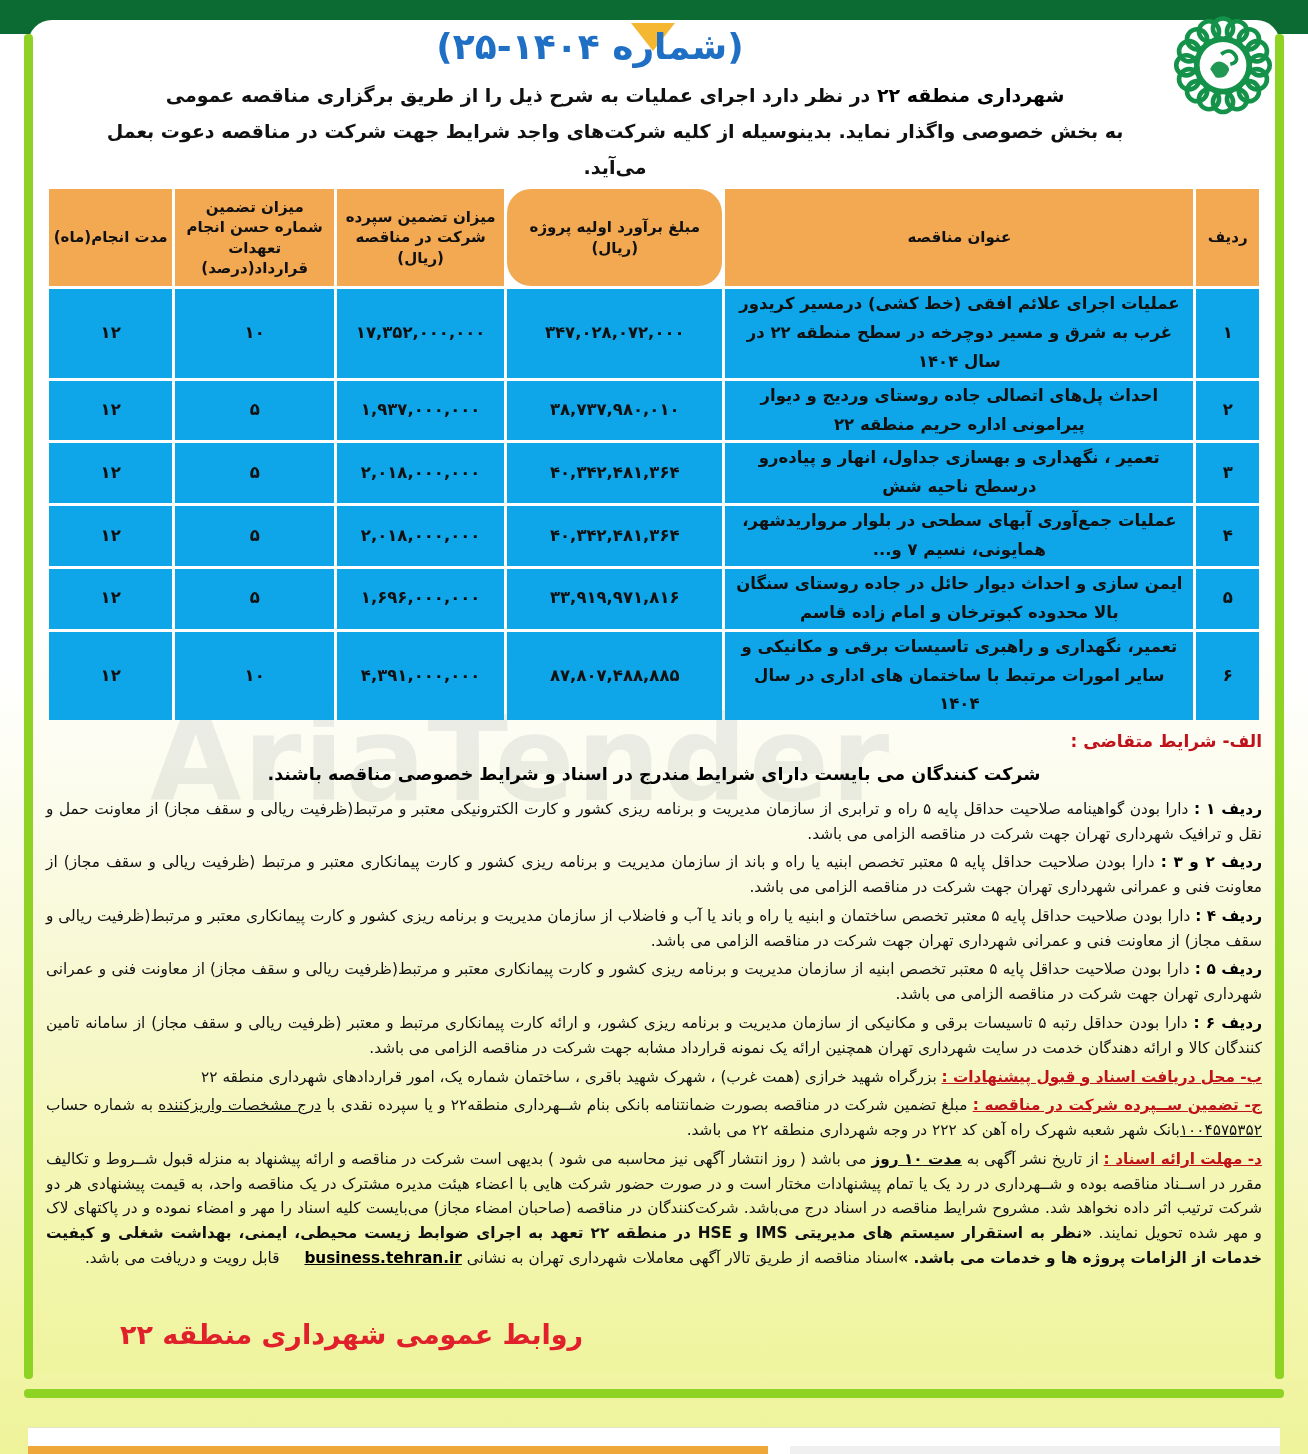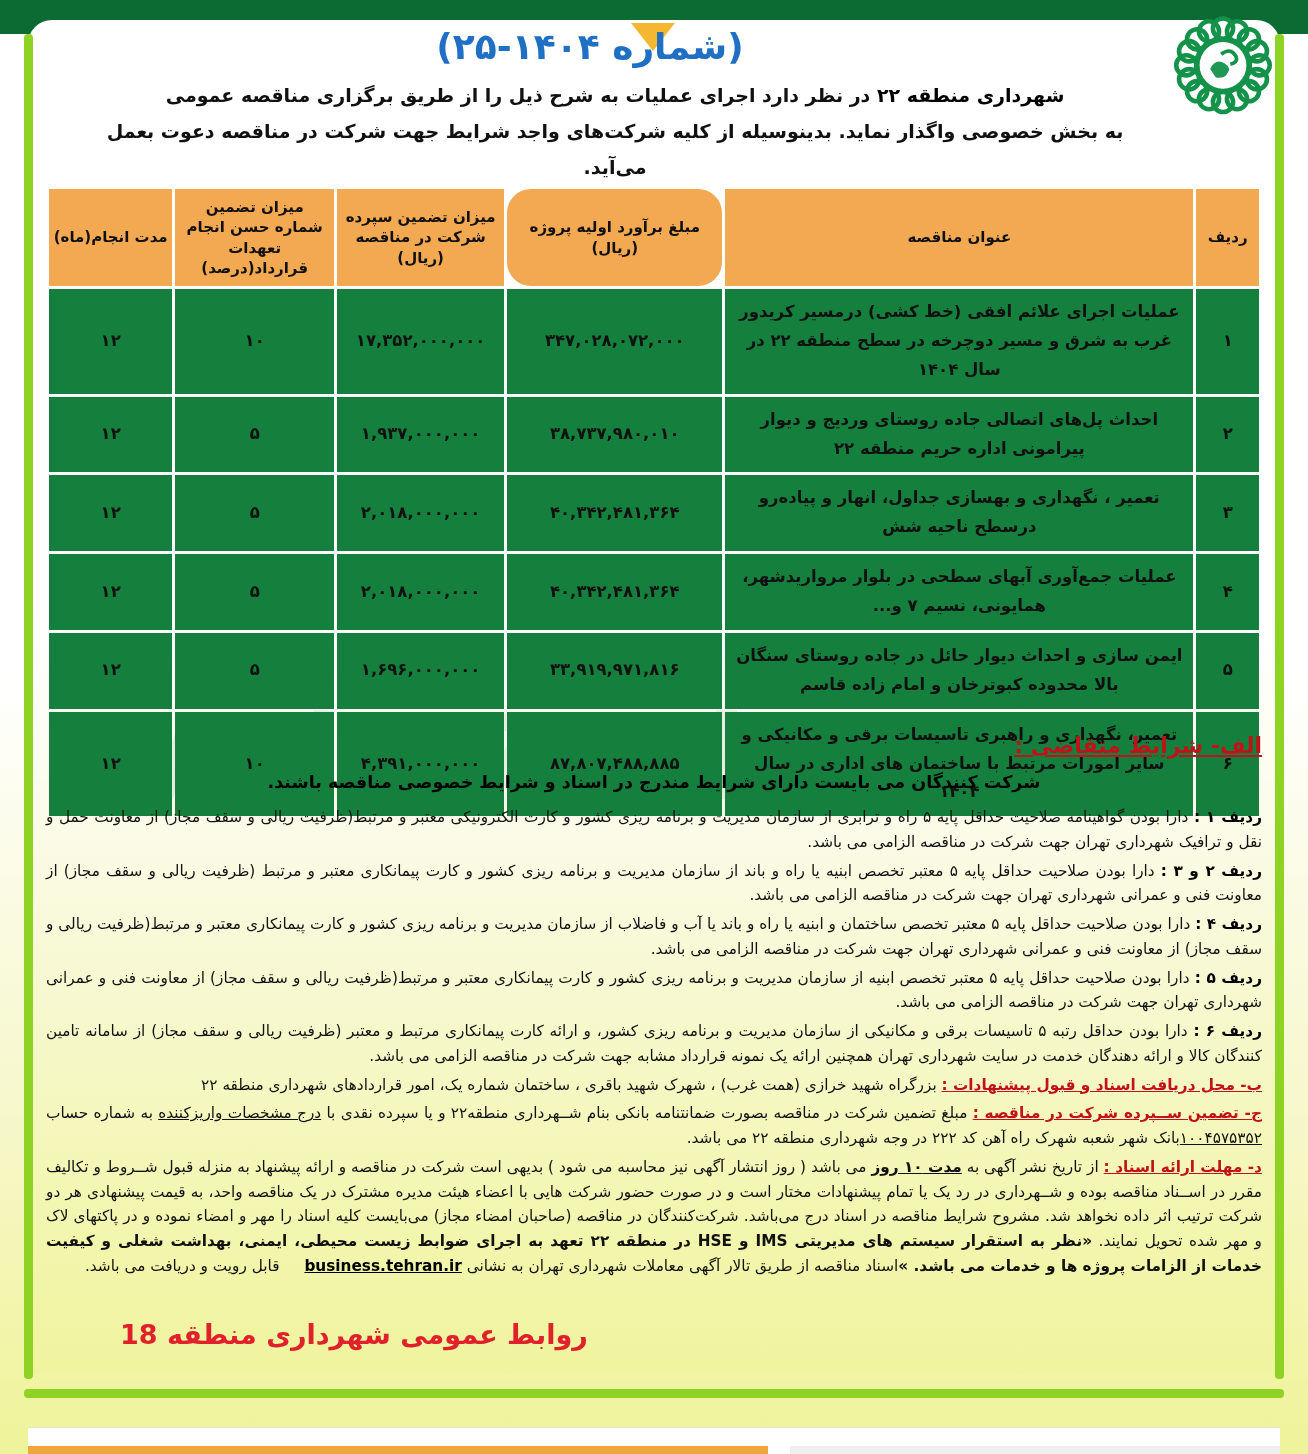--- a/index.html
+++ b/index.html
@@ -81,39 +81,39 @@
   
   table.tender{
     position:absolute;left:46px;top:186px;width:1216px;
     border-collapse:separate;border-spacing:3px;direction:rtl;
   }
   table.tender th{
     background:#f3a852;color:#111;font-size:15px;font-weight:bold;
     padding:8px 4px;line-height:1.35;vertical-align:middle;text-align:center;
   }
   table.tender td{
-    background:#15803d;color:#111;font-size:16.5px;font-weight:bold;
-    padding:9px 8px;text-align:center;vertical-align:middle;line-height:1.75;margin-top:28px;
+    background:#0ea5e9;color:#111;font-size:16.5px;font-weight:bold;
+    padding:1px 8px;text-align:center;vertical-align:middle;line-height:1.75;margin-top:28px;
   }
   td.title-cell{text-align:center;font-size:17px;padding:8px 12px;}
   .c-radif{width:52px;}
   .c-title{width:440px;}
   .c-est{width:198px;border-radius:24px;}
   .c-dep{width:152px;}
   .c-perf{width:144px;}
   .c-dur{width:110px;}
 
   
   .body-text{
     position:absolute;left:46px;top:726px;width:1216px;direction:rtl;
     color:#111;font-size:15.3px;line-height:1.62;text-align:justify;
   }
   .sec-head{
-    color:#c0121a;font-weight:bold;font-size:22px;
-    text-decoration:underline;display:inline-block;margin-top:2px;
+    color:#c0121a;font-weight:bold;font-size:17px;
+    display:inline-block;margin-top:2px;
   }
   .lead{
     font-weight:bold;font-size:17.5px;text-align:center;margin:4px 0 9px;color:#000;
   }
   p.row-p{margin:0 0 4px;text-align:justify;}
   .lbl{font-weight:bold;color:#000;}
   .u{text-decoration:underline;}
   .kbold{font-weight:bold;text-decoration:underline;}
   .quote{font-weight:bold;}
   .link{font-weight:bold;text-decoration:underline;color:#000;margin-left:20px;}
@@ -269,17 +269,17 @@
   <p class="row-p"><span class="lbl">ردیف ۶ :</span><span> دارا بودن حداقل رتبه ۵ تاسیسات برقی و مکانیکی از سازمان مدیریت و برنامه ریزی کشور، و ارائه کارت پیمانکاری مرتبط و معتبر (ظرفیت ریالی و سقف مجاز) از سامانه تامین کنندگان کالا و ارائه دهندگان خدمت در سایت شهرداری تهران همچنین ارائه یک نمونه قرارداد مشابه جهت شرکت در مناقصه الزامی می باشد.</span></p>
 
   <p class="row-p"><span class="abc">ب- محل دریافت اسناد و قبول پیشنهادات :</span><span> بزرگراه شهید خرازی (همت غرب) ، شهرک شهید باقری ، ساختمان شماره یک، امور قراردادهای شهرداری منطقه ۲۲</span></p>
 
   <p class="row-p"><span class="abc">ج- تضمین ســپرده شرکت در مناقصه :</span><span> مبلغ تضمین شرکت در مناقصه بصورت ضمانتنامه بانکی بنام شــهرداری منطقه۲۲ و یا سپرده نقدی با </span><span class="u">درج مشخصات واریزکننده</span><span> به شماره حساب </span><span class="u">۱۰۰۴۵۷۵۳۵۲</span><span>بانک شهر شعبه شهرک راه آهن کد ۲۲۲ در وجه شهرداری منطقه ۲۲ می باشد.</span></p>
 
   <p class="row-p"><span class="abc">د- مهلت ارائه اسناد :</span><span> از تاریخ نشر آگهی به </span><span class="kbold">مدت ۱۰ روز</span><span> می باشد ( روز انتشار آگهی نیز محاسبه می شود ) بدیهی است شرکت در مناقصه و ارائه پیشنهاد به منزله قبول شــروط و تکالیف مقرر در اســناد مناقصه بوده و شــهرداری در رد یک یا تمام پیشنهادات مختار است و در صورت حضور شرکت هایی با اعضاء هیئت مدیره مشترک در یک مناقصه واحد، به قیمت پیشنهادی هر دو شرکت ترتیب اثر داده نخواهد شد. مشروح شرایط مناقصه در اسناد درج می‌باشد. شرکت‌کنندگان در مناقصه (صاحبان امضاء مجاز) می‌بایست کلیه اسناد را مهر و امضاء نموده و در پاکتهای لاک و مهر شده تحویل نمایند. </span><span class="quote">«نظر به استقرار سیستم های مدیریتی IMS و HSE در منطقه ۲۲ تعهد به اجرای ضوابط زیست محیطی، ایمنی، بهداشت شغلی و کیفیت خدمات از الزامات پروژه ها و خدمات می باشد. »</span><span>اسناد مناقصه از طریق تالار آگهی معاملات شهرداری تهران به نشانی </span><a class="link" href="#">business.tehran.ir</a><span> قابل رویت و دریافت می باشد.</span></p>
 
 </div>
 
-<div class="footer-sign">روابط عمومی شهرداری منطقه 18</div>
+<div class="footer-sign">روابط عمومی شهرداری منطقه ۲۲</div>
 
 <div class="bottom-strip"></div>
 <div class="bottom-strip-inner"></div>
 <div class="bottom-strip-inner2"></div>
 
 </body></html>

